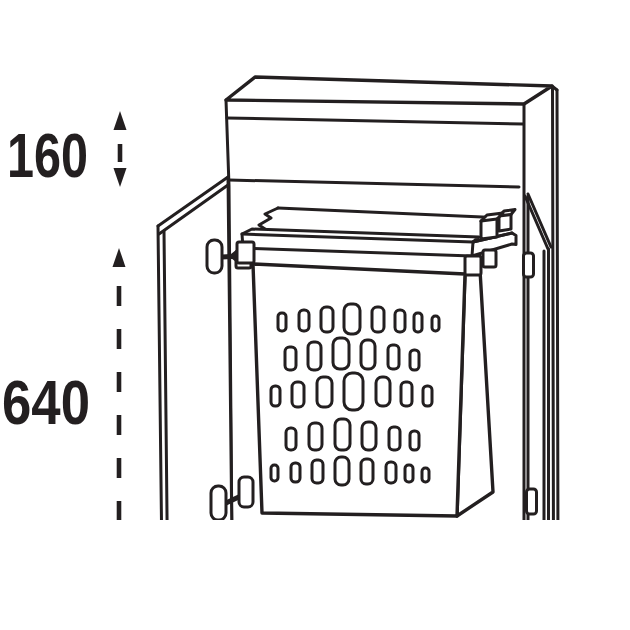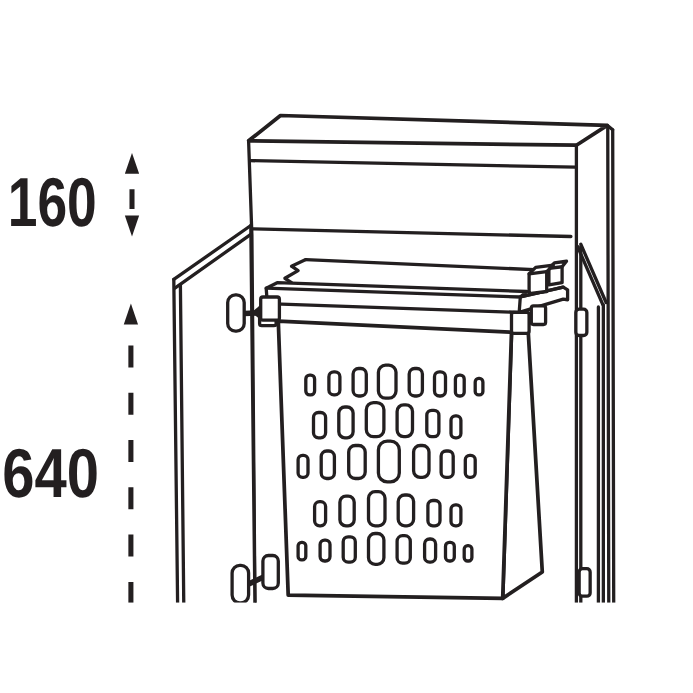--- a/index.html
+++ b/index.html
@@ -1,20 +1,19 @@
 <!DOCTYPE html>
 <html style="--line: #231f20; --bg: #ffffff;"><head>
 <meta charset="utf-8">
 <style>
   html,body{margin:0;padding:0;background:#fff;}
   #canvas{
     width:630px;height:520px;background:var(--bg,#fff);
     position:relative;overflow:hidden;
     font-family:"Liberation Sans","DejaVu Sans",sans-serif;
-    margin-top:28px;
   }
   svg{display:block;}
   .ln{fill:none;stroke:var(--line,#231f20);stroke-width:3;stroke-linecap:round;stroke-linejoin:round;}
   .ln-thick{fill:none;stroke:var(--line,#231f20);stroke-width:4.6;stroke-linecap:round;stroke-linejoin:round;}
   .face{fill:#fff;stroke:var(--line,#231f20);stroke-width:3.4;stroke-linejoin:round;}
   .face-thin{fill:#fff;stroke:var(--line,#231f20);stroke-width:3;stroke-linejoin:round;}
   .solid{fill:var(--line,#231f20);stroke:none;}
   .hole{fill:#fff;stroke:var(--line,#231f20);stroke-width:3;}
   .dim-text{
     fill:var(--line,#231f20);font-weight:700;font-size:63px;

